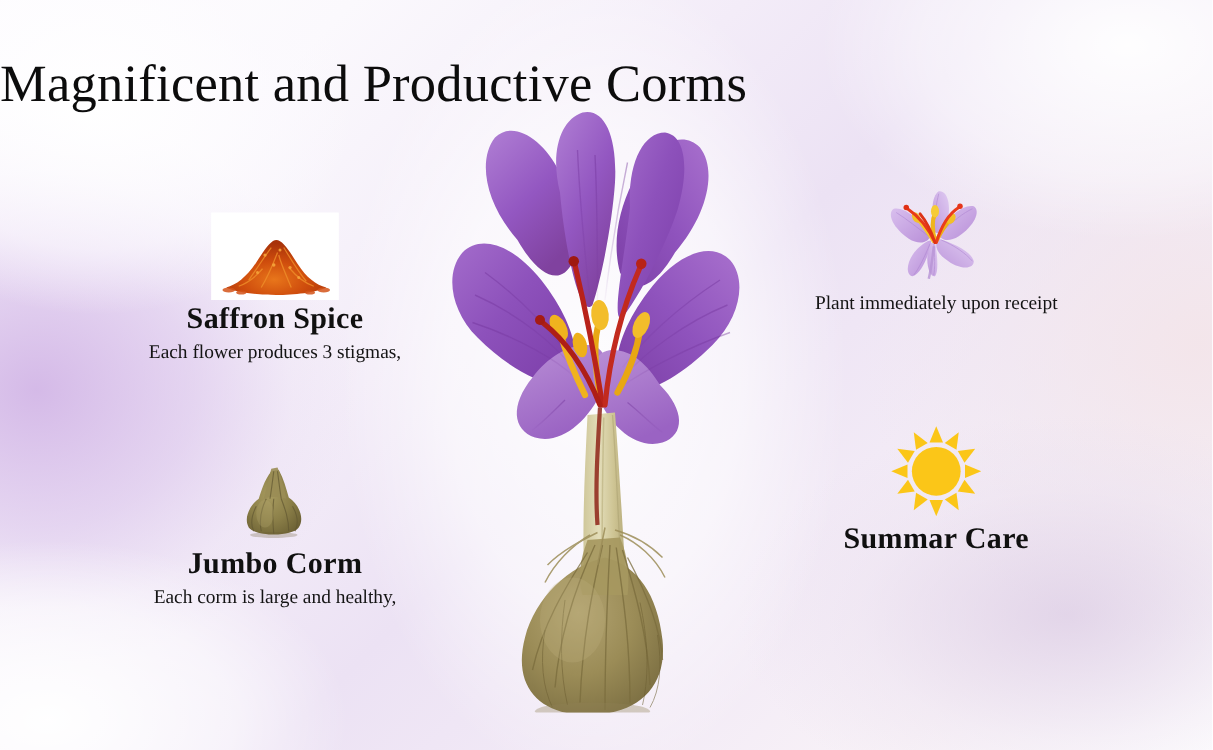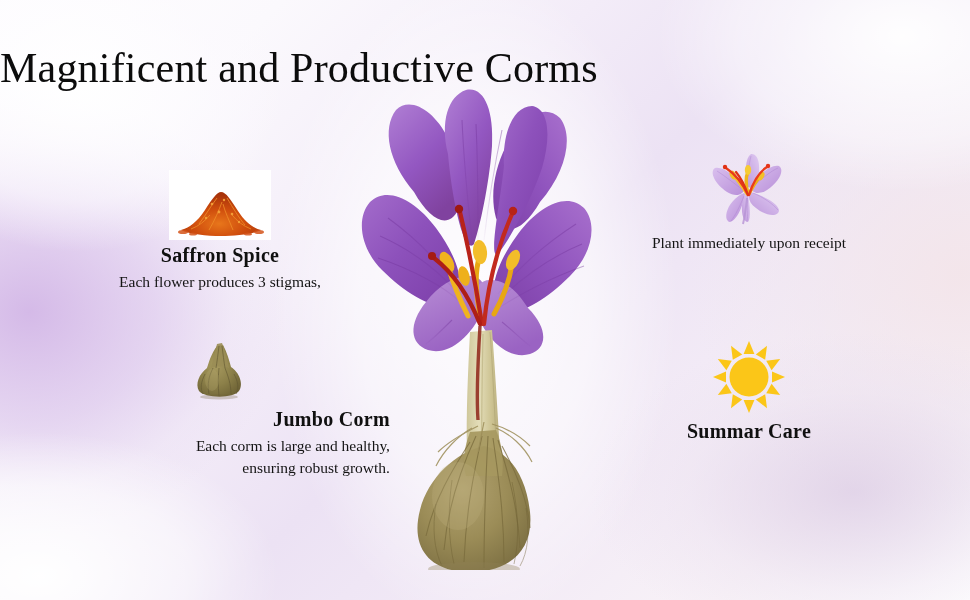--- a/index.html
+++ b/index.html
@@ -90,39 +90,39 @@
     z-index: 5;
   }
   .feature-icon {
     height: 78px;
     display: flex;
     align-items: flex-end;
     justify-content: center;
     margin-bottom: 2px;
   }
   .feature-title {
-    font-size: 20px;
+    font-size: 24px;
     font-weight: bold;
     color: #101010;
     line-height: 26px;
     letter-spacing: 0.3px;
     margin-bottom: 3px;
   }
   .feature-body {
     font-size: 15.5px;
     line-height: 22px;
     color: #141414;
   }
   .feature-body .line {
     display: block;
     white-space: nowrap;
   }
 
   #feat-saffron   { left: 50px;  top: 162px; width: 340px; }
-  #feat-corm      { left: 50px;  top: 326px; width: 340px; text-align: right; }
+  #feat-corm      { left: 50px;  top: 358px; width: 340px; }
   #feat-planting  { left: 578px; top: 152px; width: 342px; }
   #feat-summer    { left: 578px; top: 338px; width: 342px; }
 
   
   .icon-box { position: relative; }
 
   
   .spice-tile {
     width: 102px;
     height: 70px;
@@ -367,21 +367,20 @@
             <path d="M45 36 C49 43 50 50 47 56"></path>
           </g>
           <ellipse cx="23" cy="42" rx="7" ry="11" fill="#b3a66e" opacity="0.3"></ellipse>
           <ellipse cx="30" cy="59" rx="19" ry="2.4" fill="#6a5f35" opacity="0.28"></ellipse>
         </svg>
       </div>
     </div>
     <div class="feature-title">Jumbo Corm</div>
     <div class="feature-body">
       <span class="line">Each corm is large and healthy,</span>
-      <span class="line">ensuring robust growth.</span>
     </div>
   </div>
 
   <div class="feature" id="feat-planting">
     <div class="feature-icon">
       <div class="icon-box">
         <svg width="96" height="76" viewBox="0 0 96 76" xmlns="http://www.w3.org/2000/svg">
           <defs>
             <linearGradient id="lilacA" x1="0" y1="0" x2="1" y2="1">
               <stop offset="0%" stop-color="#d9bfee"></stop>

